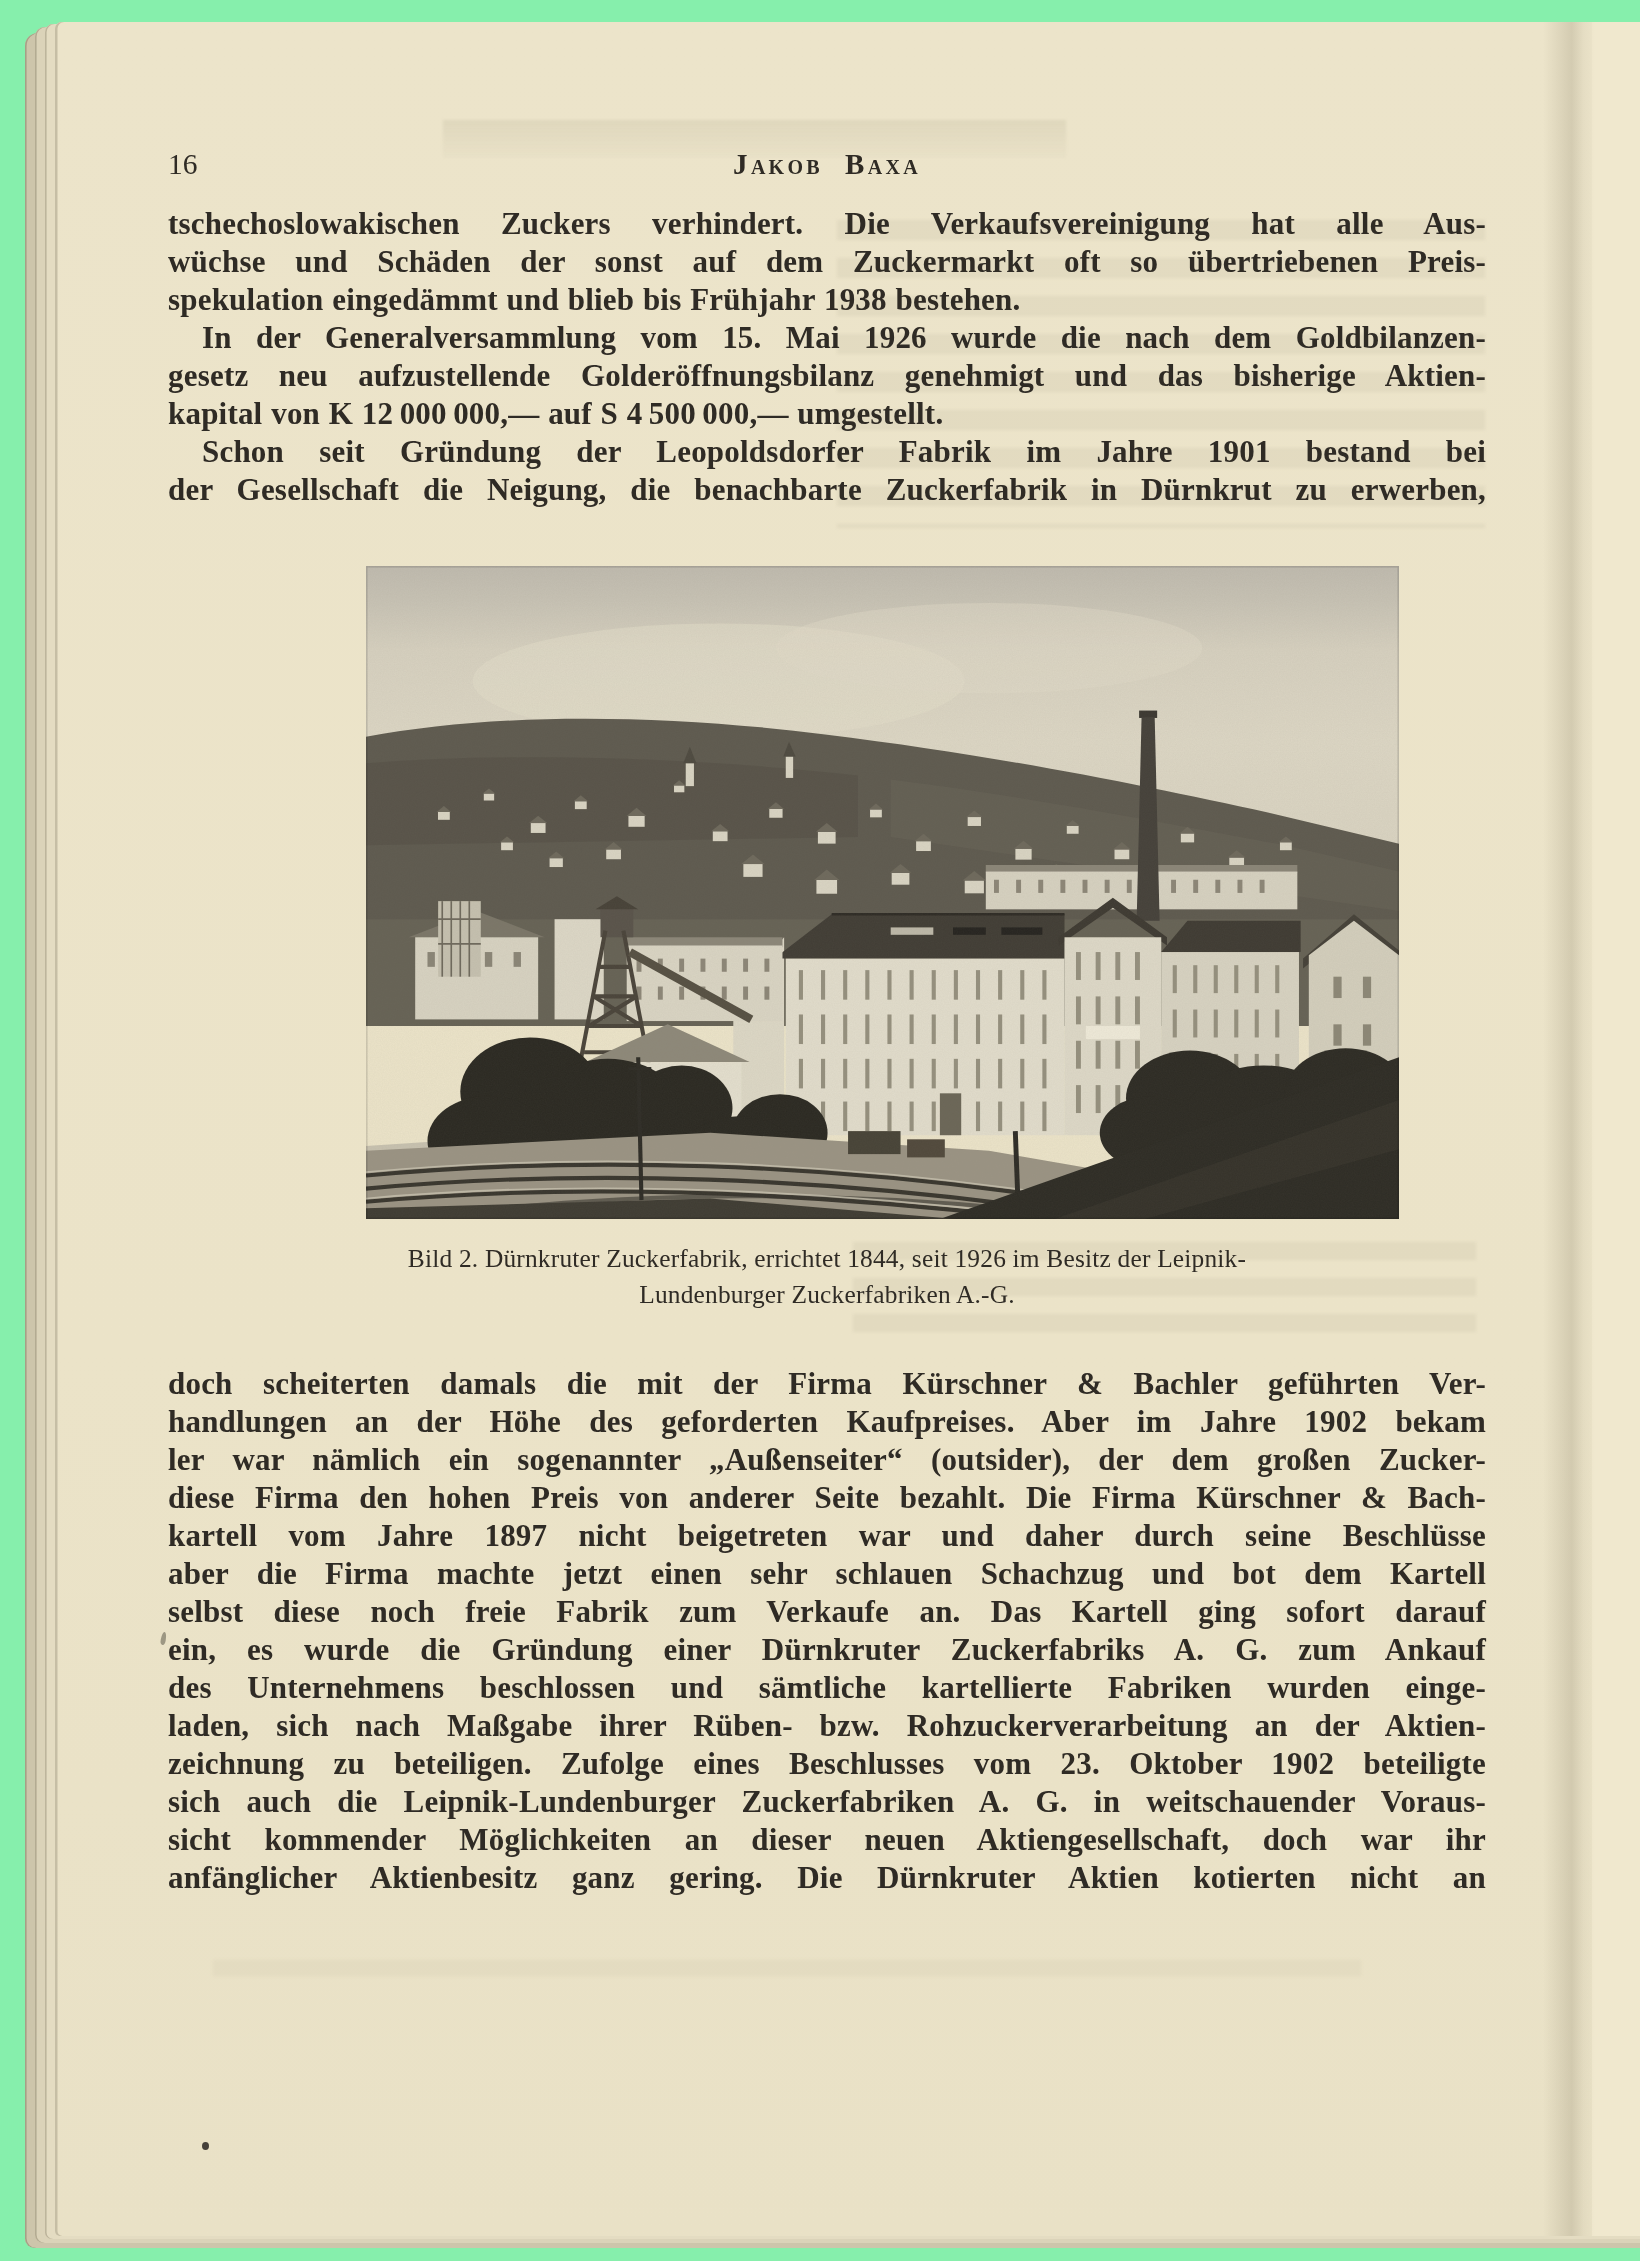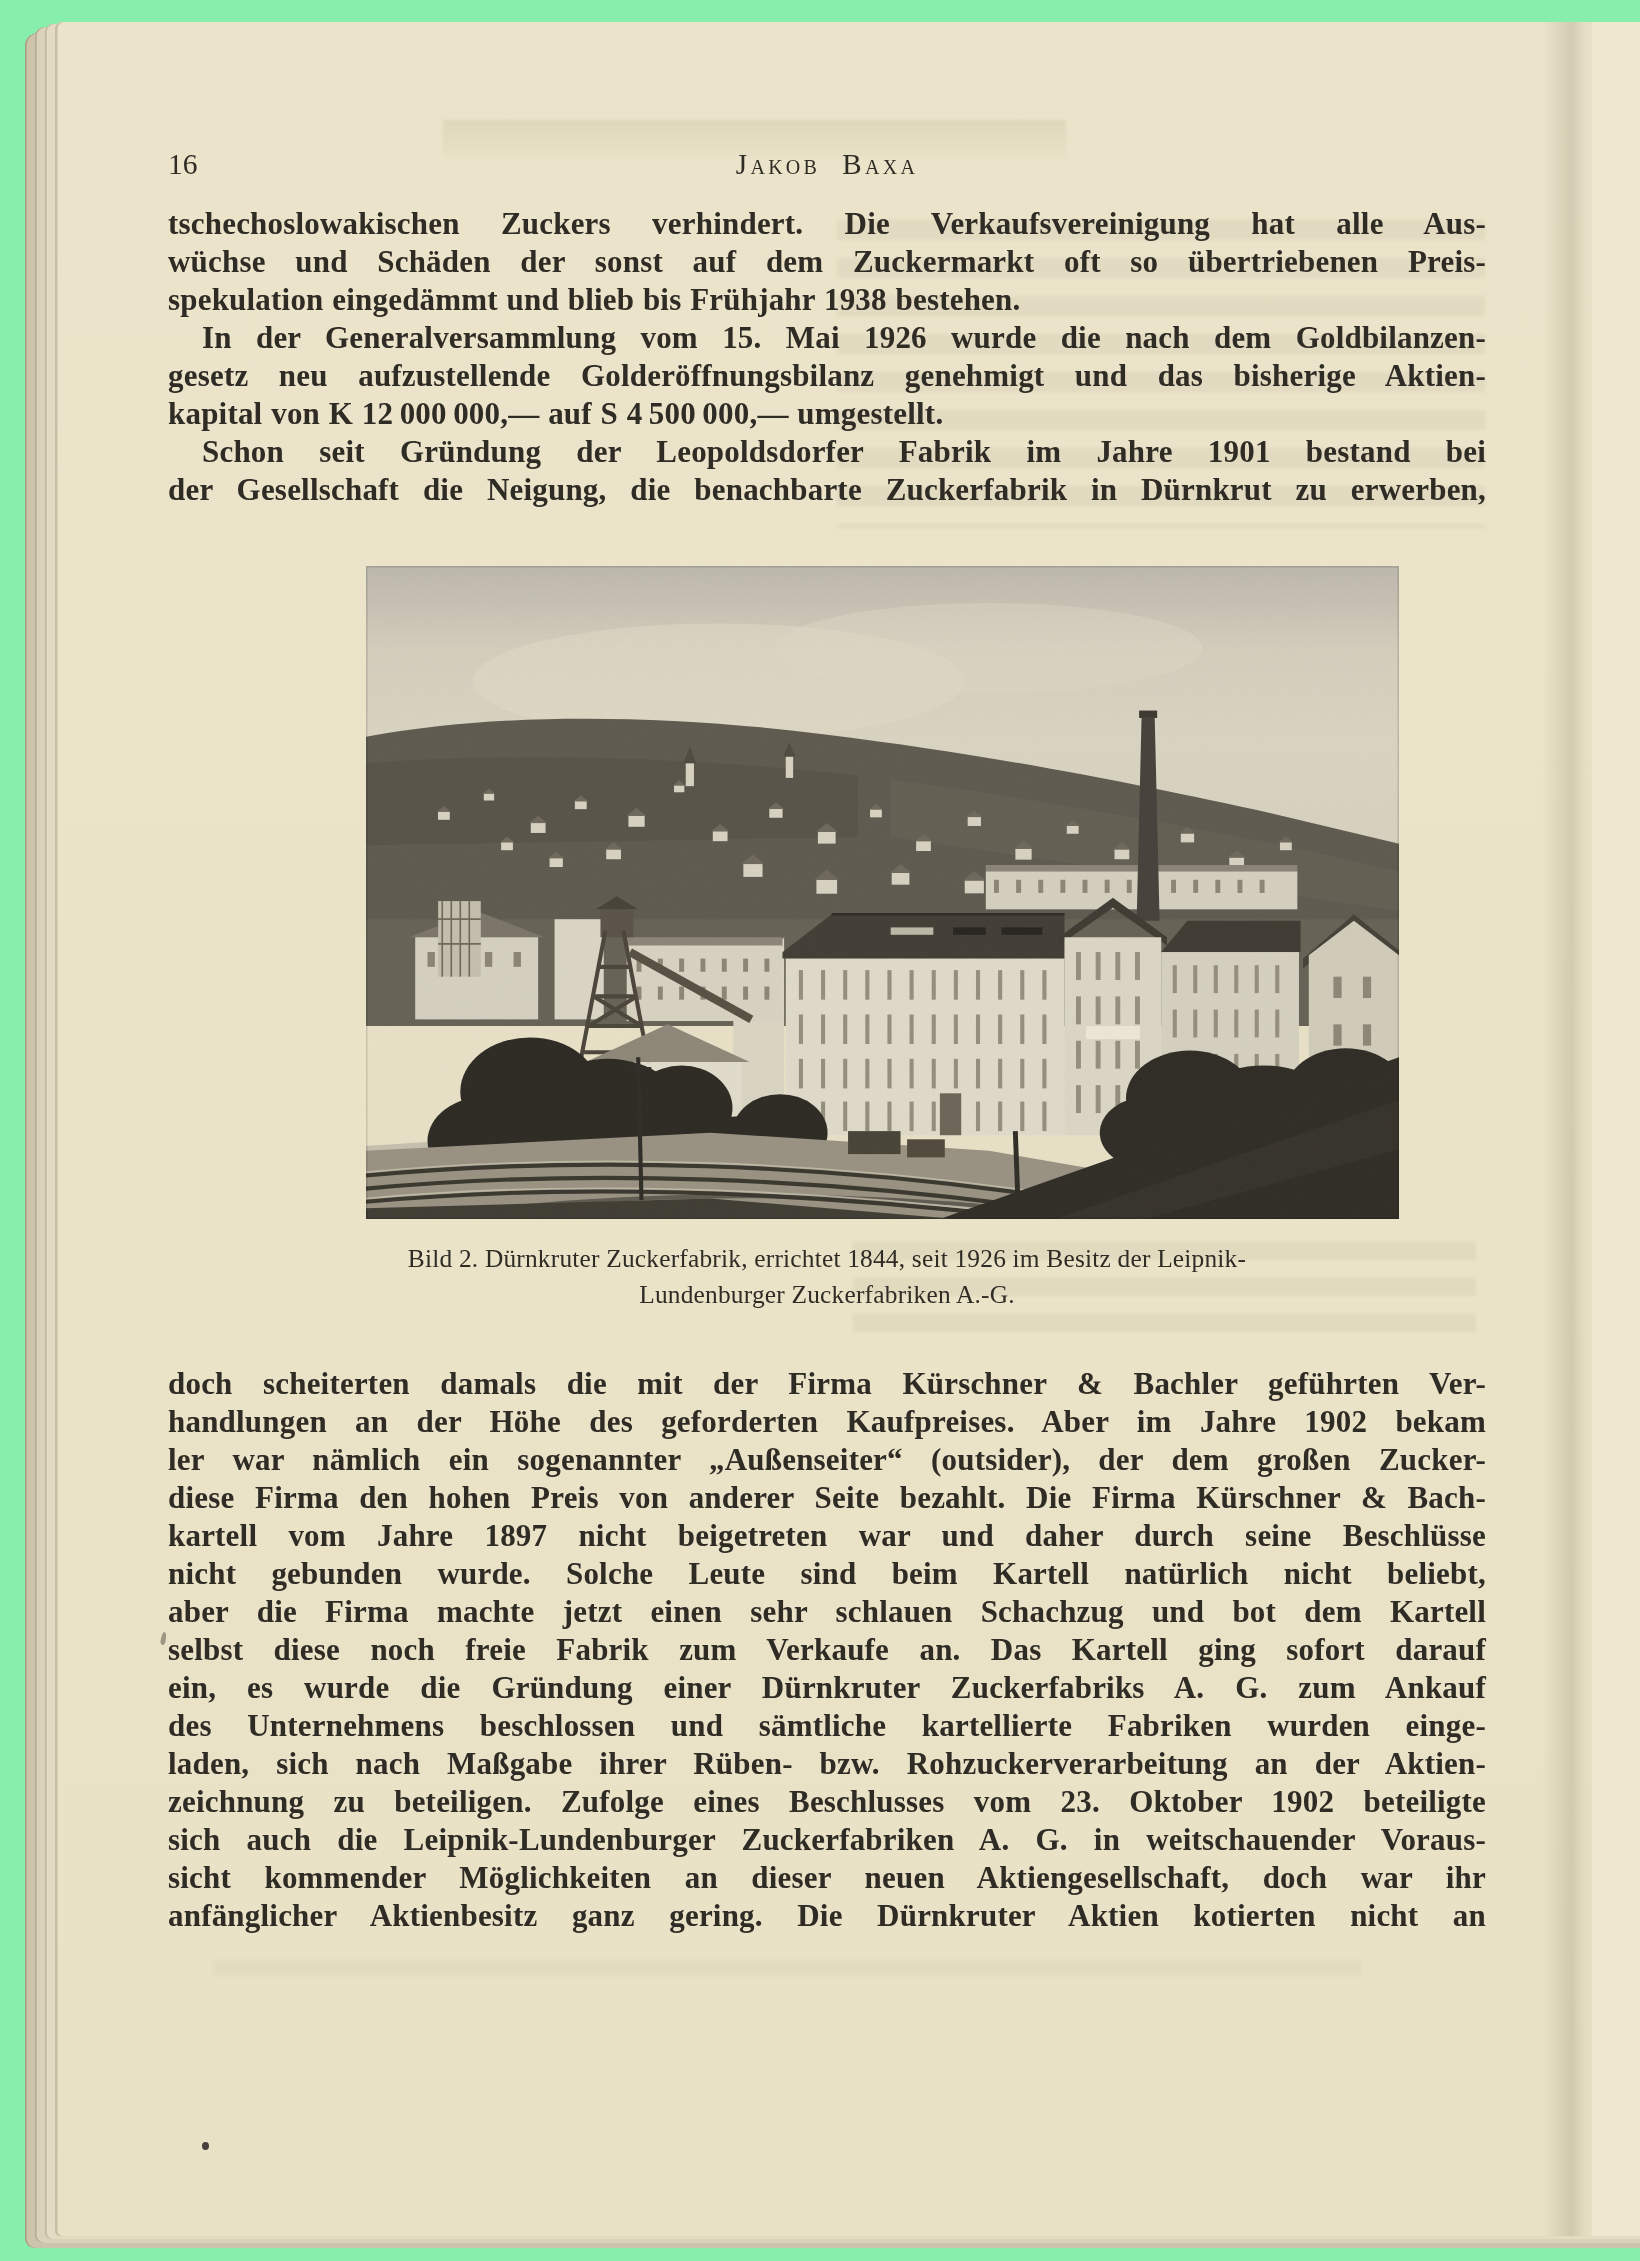--- a/index.html
+++ b/index.html
@@ -30,21 +30,21 @@
   .ghost1{left:837px;top:220px;width:648px;height:308px;
     background:repeating-linear-gradient(180deg,rgba(146,140,112,0.10) 0 19.7px,rgba(0,0,0,0) 19.7px 38px);}
   .ghost2{left:853px;top:1242px;width:623px;height:105px;
     background:repeating-linear-gradient(180deg,rgba(146,140,112,0.10) 0 18px,rgba(0,0,0,0) 18px 36px);}
   .ghost3{left:213px;top:1960px;width:1148px;height:38px;
     background:repeating-linear-gradient(180deg,rgba(146,140,112,0.07) 0 16.4px,rgba(0,0,0,0) 16.4px 38px);}
 
   .pagenum{position:absolute;left:168px;top:148px;font-size:29.5px;}
   .runhead{
     position:absolute;left:168px;width:1318px;top:148px;text-align:center;
-    font-size:29px;font-variant:small-caps;letter-spacing:3.3px;word-spacing:11.5px;
+    font-size:29px;font-variant:small-caps;letter-spacing:3.3px;word-spacing:11.5px;font-weight:bold;
   }
   .bodyblock{position:absolute;left:168px;width:1318px;font-size:31px;line-height:38px;letter-spacing:0.2px;word-spacing:0.8px;}
   .body-top{top:205px;}
   .body-bottom{top:1352px;margin-top:13px;}
   .bl{text-align:justify;text-align-last:justify;font-weight:bold;}
   .bl.endp{text-align-last:left;}
   .bl.indent{text-indent:34px;}
 
   .photo-wrap{position:absolute;left:366px;top:566px;width:1033px;height:653px;margin:0;}
   .photo-wrap svg{display:block;width:100%;height:100%;}
@@ -336,21 +336,20 @@
       <div class="cap-line">Lundenburger Zuckerfabriken A.-G.</div>
     </div>
 
   <div class="bodyblock body-bottom">
 
   <div class="bl">doch scheiterten damals die mit der Firma Kürschner &amp; Bachler geführten Ver-</div>
       <div class="bl">handlungen an der Höhe des geforderten Kaufpreises. Aber im Jahre 1902 bekam</div>
       <div class="bl">ler war nämlich ein sogenannter „Außenseiter“ (outsider), der dem großen Zucker-</div>
       <div class="bl">diese Firma den hohen Preis von anderer Seite bezahlt. Die Firma Kürschner &amp; Bach-</div>
       <div class="bl">kartell vom Jahre 1897 nicht beigetreten war und daher durch seine Beschlüsse</div>
-      <div class="bl">nicht gebunden wurde. Solche Leute sind beim Kartell natürlich nicht beliebt,</div>
       <div class="bl">aber die Firma machte jetzt einen sehr schlauen Schachzug und bot dem Kartell</div>
       <div class="bl">selbst diese noch freie Fabrik zum Verkaufe an. Das Kartell ging sofort darauf</div>
       <div class="bl">ein, es wurde die Gründung einer Dürnkruter Zuckerfabriks A. G. zum Ankauf</div>
       <div class="bl">des Unternehmens beschlossen und sämtliche kartellierte Fabriken wurden einge-</div>
       <div class="bl">laden, sich nach Maßgabe ihrer Rüben- bzw. Rohzuckerverarbeitung an der Aktien-</div>
       <div class="bl">zeichnung zu beteiligen. Zufolge eines Beschlusses vom 23. Oktober 1902 beteiligte</div>
       <div class="bl">sich auch die Leipnik-Lundenburger Zuckerfabriken A. G. in weitschauender Voraus-</div>
       <div class="bl">sicht kommender Möglichkeiten an dieser neuen Aktiengesellschaft, doch war ihr</div>
       <div class="bl">anfänglicher Aktienbesitz ganz gering. Die Dürnkruter Aktien kotierten nicht an</div>
     </div>

